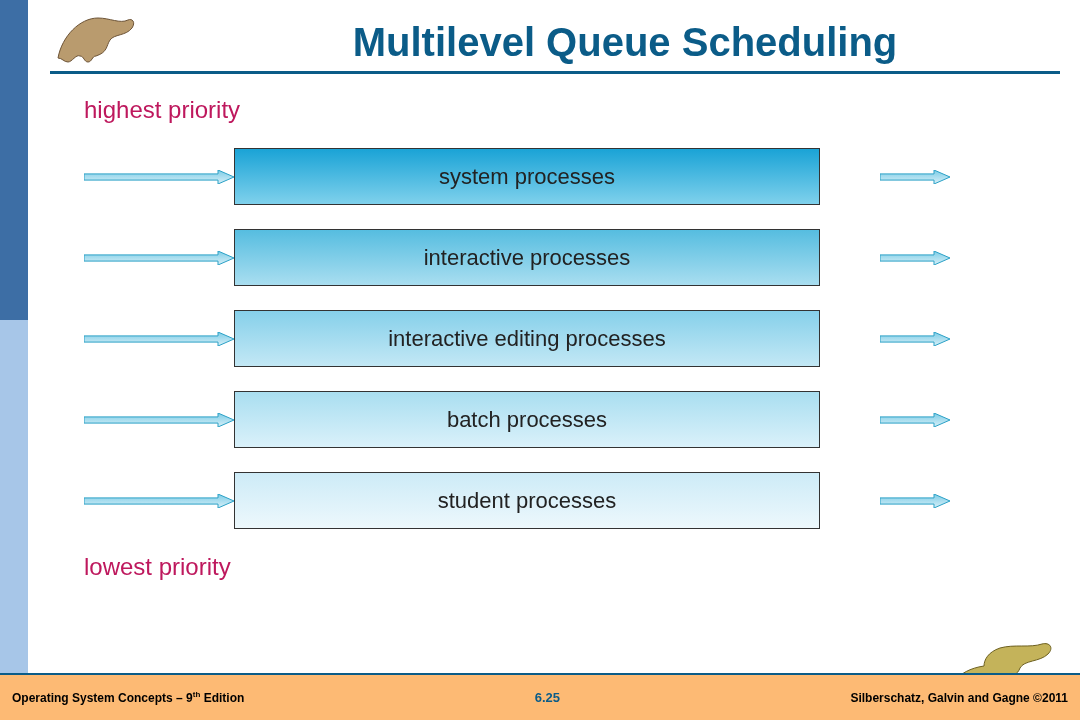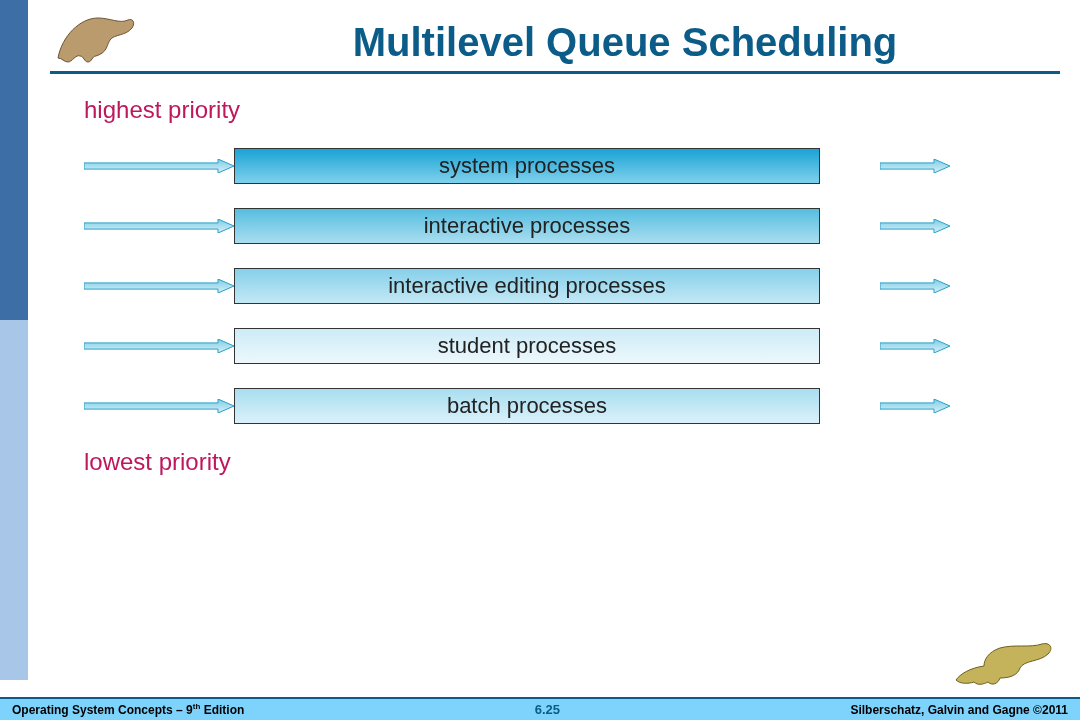--- a/index.html
+++ b/index.html
@@ -76,40 +76,40 @@
       flex-shrink: 0;
     }
     .arrow-right {
       width: 70px;
       height: 14px;
       flex-shrink: 0;
     }
     .queue-box {
       flex: 1;
       max-width: 586px;
-      height: 36px;
+      height: 57px;
       border: 1px solid #333;
       display: flex;
       align-items: center;
       justify-content: center;
       font-size: 22px;
       color: #222;
     }
     .footer {
       position: absolute;
       bottom: 0;
       left: 0;
       right: 0;
-      height: 23px;
+      height: 47px;
       border-top: 2px solid #0b5c88;
       display: flex;
       align-items: center;
       justify-content: space-between;
       padding: 0 12px;
-      background: #7dd3fc;
+      background: #fdba74;
     }
     .footer-left {
       font-size: 12px;
       font-weight: bold;
       color: #000;
     }
     .footer-left sup { font-size: 8px; }
     .footer-center {
       font-size: 13px;
       font-weight: bold;
@@ -218,63 +218,63 @@
         <stop offset="0%" stop-color="#7ccce6"></stop>
         <stop offset="100%" stop-color="#d8f0f8"></stop>
       </linearGradient>
     </defs>
     <path d="M0 3.9200000000000004 L54 3.9200000000000004 L54 0 L70 7 L54 14 L54 10.08 L0 10.08 Z" fill="url(#agr2)" stroke="#2aa0c6" stroke-width="1"></path>
   </svg></div>
       </div>
       <div class="queue-row">
         <div class="arrow-left"><svg width="150" height="14" viewBox="0 0 150 14">
     <defs>
+      <linearGradient id="agl3" x1="0" y1="0" x2="0" y2="1">
+        <stop offset="0%" stop-color="#7ccce6"></stop>
+        <stop offset="100%" stop-color="#d8f0f8"></stop>
+      </linearGradient>
+    </defs>
+    <path d="M0 3.9200000000000004 L134 3.9200000000000004 L134 0 L150 7 L134 14 L134 10.08 L0 10.08 Z" fill="url(#agl3)" stroke="#2aa0c6" stroke-width="1"></path>
+  </svg></div>
+        <div class="queue-box" style="background: linear-gradient(rgb(169, 222, 240), rgb(218, 241, 250));">
+          <span>batch processes</span>
+        </div>
+        <div class="arrow-right-gap"></div>
+        <div class="arrow-right"><svg width="70" height="14" viewBox="0 0 70 14">
+    <defs>
+      <linearGradient id="agr3" x1="0" y1="0" x2="0" y2="1">
+        <stop offset="0%" stop-color="#7ccce6"></stop>
+        <stop offset="100%" stop-color="#d8f0f8"></stop>
+      </linearGradient>
+    </defs>
+    <path d="M0 3.9200000000000004 L54 3.9200000000000004 L54 0 L70 7 L54 14 L54 10.08 L0 10.08 Z" fill="url(#agr3)" stroke="#2aa0c6" stroke-width="1"></path>
+  </svg></div>
+      </div>
+      <div class="queue-row">
+        <div class="arrow-left"><svg width="150" height="14" viewBox="0 0 150 14">
+    <defs>
       <linearGradient id="agl4" x1="0" y1="0" x2="0" y2="1">
         <stop offset="0%" stop-color="#7ccce6"></stop>
         <stop offset="100%" stop-color="#d8f0f8"></stop>
       </linearGradient>
     </defs>
     <path d="M0 3.9200000000000004 L134 3.9200000000000004 L134 0 L150 7 L134 14 L134 10.08 L0 10.08 Z" fill="url(#agl4)" stroke="#2aa0c6" stroke-width="1"></path>
   </svg></div>
         <div class="queue-box" style="background: linear-gradient(rgb(205, 235, 247), rgb(237, 248, 252));">
           <span>student processes</span>
         </div>
         <div class="arrow-right-gap"></div>
         <div class="arrow-right"><svg width="70" height="14" viewBox="0 0 70 14">
     <defs>
       <linearGradient id="agr4" x1="0" y1="0" x2="0" y2="1">
         <stop offset="0%" stop-color="#7ccce6"></stop>
         <stop offset="100%" stop-color="#d8f0f8"></stop>
       </linearGradient>
     </defs>
     <path d="M0 3.9200000000000004 L54 3.9200000000000004 L54 0 L70 7 L54 14 L54 10.08 L0 10.08 Z" fill="url(#agr4)" stroke="#2aa0c6" stroke-width="1"></path>
-  </svg></div>
-      </div>
-      <div class="queue-row">
-        <div class="arrow-left"><svg width="150" height="14" viewBox="0 0 150 14">
-    <defs>
-      <linearGradient id="agl3" x1="0" y1="0" x2="0" y2="1">
-        <stop offset="0%" stop-color="#7ccce6"></stop>
-        <stop offset="100%" stop-color="#d8f0f8"></stop>
-      </linearGradient>
-    </defs>
-    <path d="M0 3.9200000000000004 L134 3.9200000000000004 L134 0 L150 7 L134 14 L134 10.08 L0 10.08 Z" fill="url(#agl3)" stroke="#2aa0c6" stroke-width="1"></path>
-  </svg></div>
-        <div class="queue-box" style="background: linear-gradient(rgb(169, 222, 240), rgb(218, 241, 250));">
-          <span>batch processes</span>
-        </div>
-        <div class="arrow-right-gap"></div>
-        <div class="arrow-right"><svg width="70" height="14" viewBox="0 0 70 14">
-    <defs>
-      <linearGradient id="agr3" x1="0" y1="0" x2="0" y2="1">
-        <stop offset="0%" stop-color="#7ccce6"></stop>
-        <stop offset="100%" stop-color="#d8f0f8"></stop>
-      </linearGradient>
-    </defs>
-    <path d="M0 3.9200000000000004 L54 3.9200000000000004 L54 0 L70 7 L54 14 L54 10.08 L0 10.08 Z" fill="url(#agr3)" stroke="#2aa0c6" stroke-width="1"></path>
   </svg></div>
       </div>
     </div>
   <div class="priority-label low">lowest priority</div>
 </div>
 
 <div class="dino-bottom">
   <svg viewBox="0 0 110 60">
     <path d="M6 50 C10 44 20 38 34 36 C34 30 38 22 50 18 C64 14 80 18 92 14 C100 12 104 18 98 24 C90 32 74 30 70 38 C68 44 62 48 50 48 C48 54 42 56 38 52 C34 54 28 56 24 52 C18 54 10 54 6 50 Z" fill="#c4b35a" stroke="#6d6020" stroke-width="1"></path>
   </svg>

